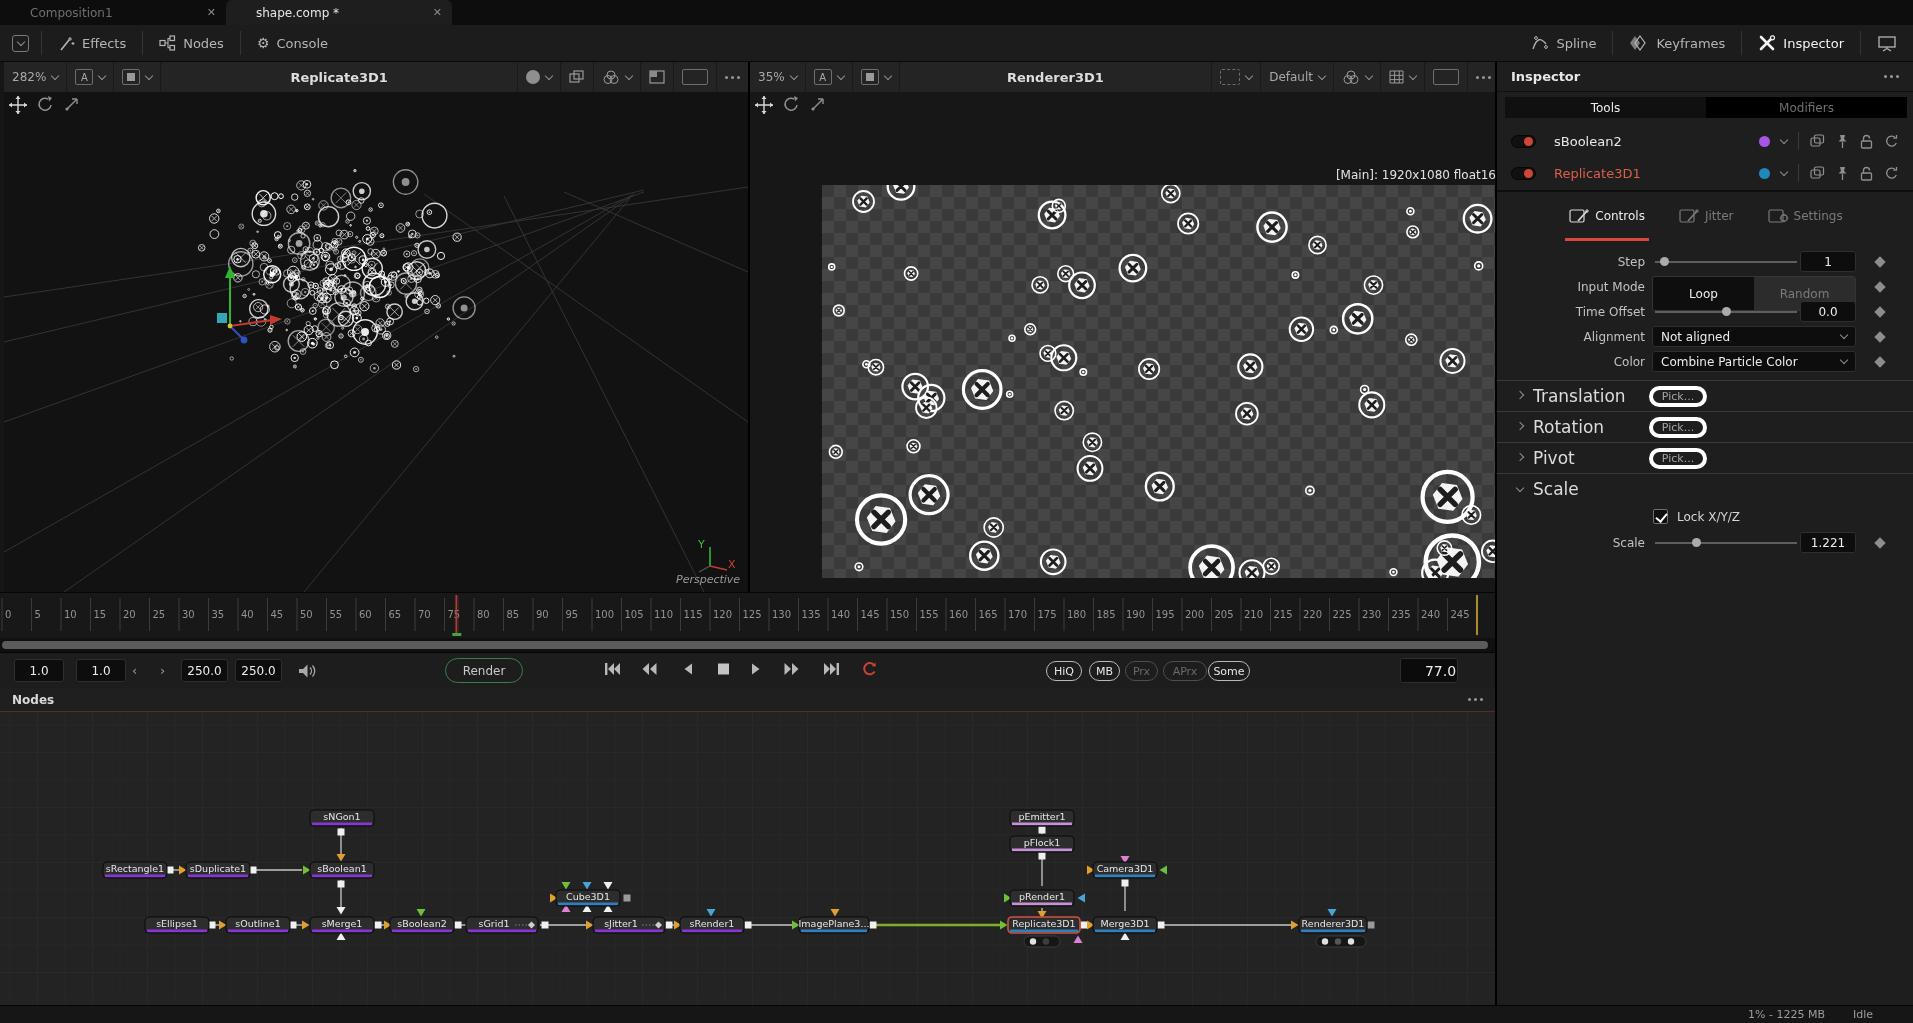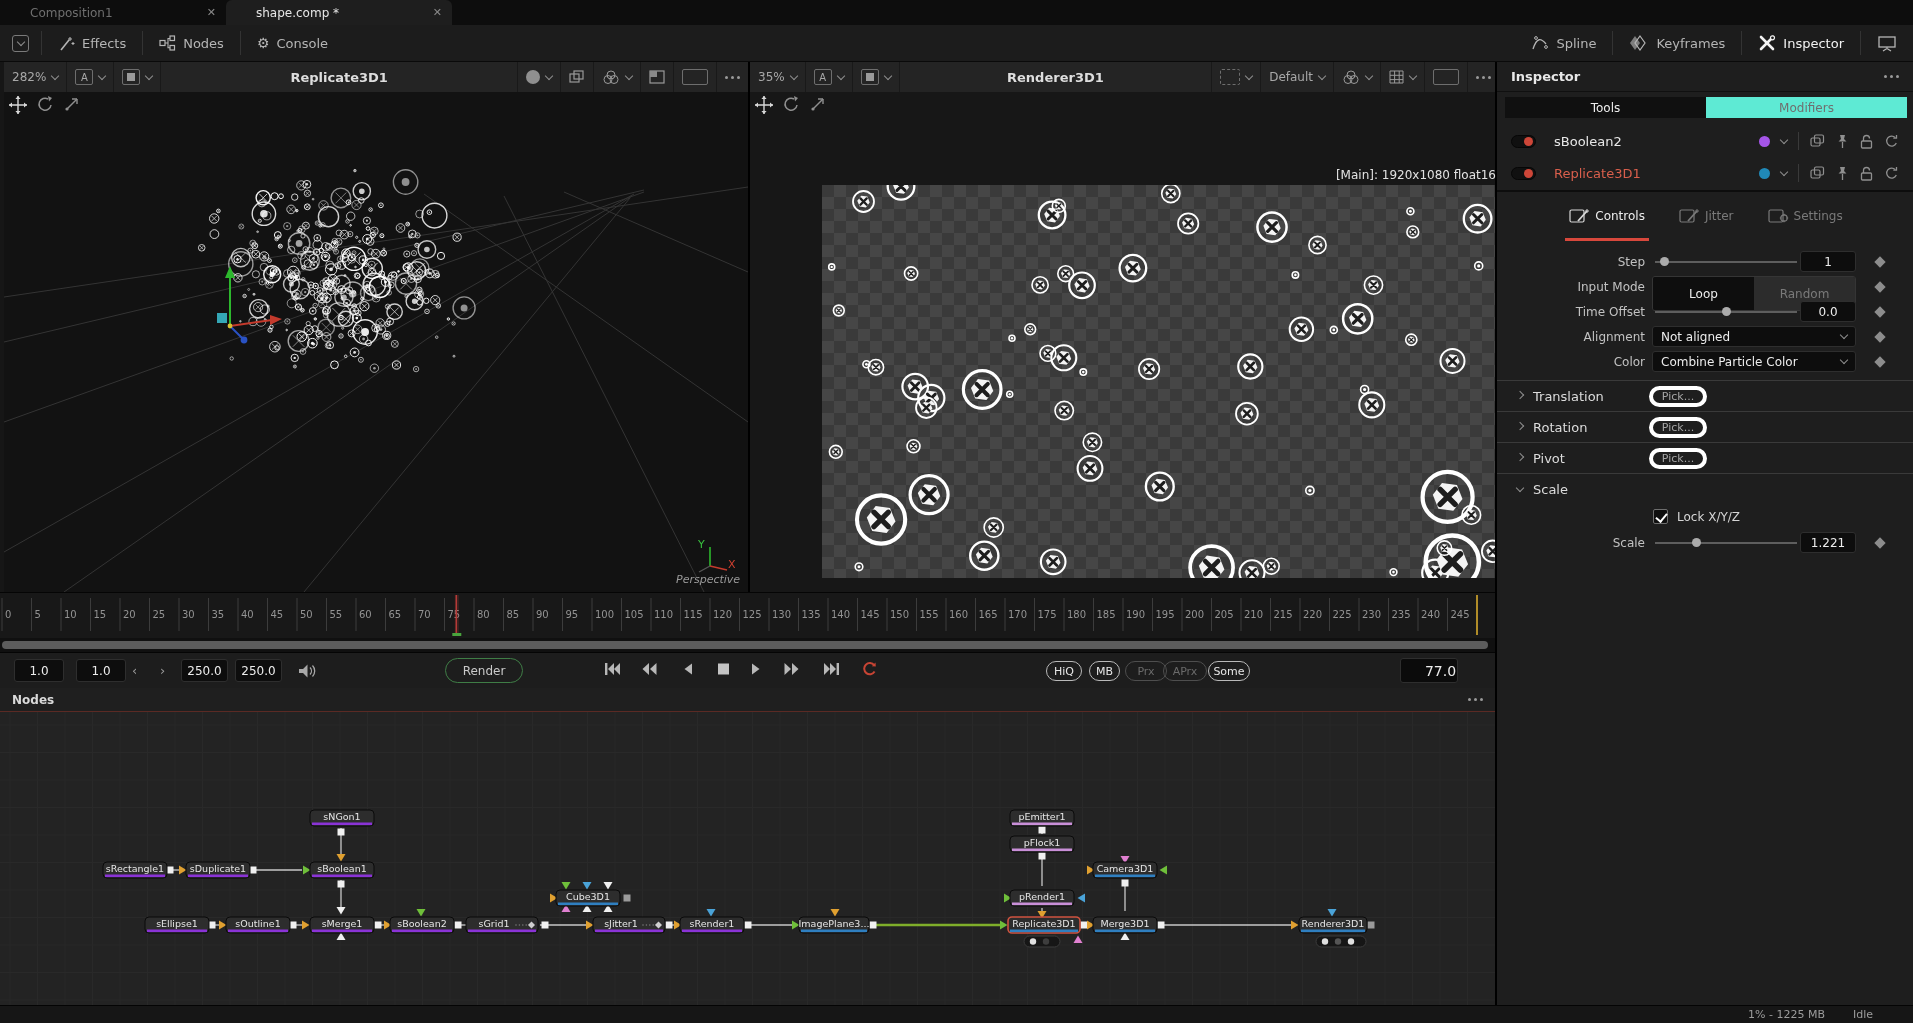--- a/index.html
+++ b/index.html
@@ -39,21 +39,21 @@
   .checker{position:absolute;left:72px;top:93px;width:674px;height:393px;
     background:conic-gradient(#464646 90deg,#3a3a3a 90deg 180deg,#464646 180deg 270deg,#3a3a3a 270deg);
     background-size:24px 24px;}
   .overlay-res{position:absolute;right:3px;top:76px;font-size:12px;color:#e2e2e2;z-index:4;}
   .persp-label{position:absolute;font-size:11px;color:#9a9a9a;}
   
   .inspector{position:absolute;left:1495px;top:62px;width:418px;height:943px;background:#1e1e1e;border-left:2px solid #000;}
   .insp-header{position:absolute;left:0;top:0;right:0;height:30px;display:flex;align-items:center;justify-content:space-between;padding:0 14px;background:#1e1e1e;border-bottom:1px solid #101010;}
   .insp-title{font-size:13px;font-weight:600;color:#e8e8e8;}
   .insp-tabs{position:absolute;left:8px;top:35px;width:402px;height:21px;display:flex;}
-  .itab{flex:1;display:flex;align-items:center;justify-content:center;font-size:12px;background:#5eead4;color:#6f6f6f;}
+  .itab{flex:1;display:flex;align-items:center;justify-content:center;font-size:12px;background:#000000;color:#6f6f6f;}
   .itab.sel{background:#101010;color:#ededed;}
   .noderow{position:absolute;left:0;right:0;height:30px;display:flex;align-items:center;padding:0 14px;}
   .togglepill{width:25px;height:13px;border-radius:7px;background:#101010;border:1px solid #060606;position:relative;margin-right:18px;}
   .togglepill i{position:absolute;right:2px;top:1.5px;width:9px;height:9px;border-radius:50%;background:#cd4638;}
   .nodename{font-size:13px;}
   .noderow .right{margin-left:auto;display:flex;align-items:center;gap:11px;}
   .colordot{width:11px;height:11px;border-radius:50%;}
   .idiv{width:1px;height:18px;background:#3a3a3a;}
   .ctl-tabs{position:absolute;left:0;top:133px;width:418px;height:46px;display:flex;justify-content:center;gap:26px;}
   .ctab{display:flex;flex-direction:row;align-items:center;gap:4px;font-size:12px;color:#7a7a7a;position:relative;padding:2px 4px 6px;}
@@ -67,21 +67,21 @@
   .pbox{position:absolute;left:303px;top:2px;width:56px;height:21px;background:#0d0d0d;border:1px solid #2e2e2e;border-radius:3px;color:#ececec;font-size:12px;display:flex;align-items:center;justify-content:center;}
   .pdiamond{position:absolute;left:379px;top:9px;width:8px;height:8px;background:#8d8d8d;transform:rotate(45deg);}
   .pseg{position:absolute;left:155px;top:2px;width:204px;height:35px;display:flex;border:1px solid #353535;border-radius:3px;overflow:hidden;}
   .pseg div{flex:1;display:flex;align-items:center;justify-content:center;font-size:12px;}
   .pseg .on{background:#0e0e0e;color:#ececec;}
   .pseg .off{background:#2c2c2c;color:#7a7a7a;}
   .pdrop{position:absolute;left:155px;top:2px;width:204px;height:21px;background:#0d0d0d;border:1px solid #2e2e2e;border-radius:3px;color:#ececec;font-size:12px;display:flex;align-items:center;padding:0 8px;justify-content:space-between;}
   .sections{position:absolute;left:0;top:318px;width:418px;}
   .secrow{position:relative;height:31px;border-top:1px solid #3a3a3a;display:flex;align-items:center;}
   .secrow .schev{margin-left:20px;margin-right:10px;}
-  .seclabel{font-size:13px;color:#dcdcdc;}
+  .seclabel{font-size:17px;color:#dcdcdc;}
   .pick{position:absolute;left:152px;top:5px;width:58px;height:21px;border:4px solid #ffffff;border-radius:11px;color:#a5a5a5;font-size:11px;display:flex;align-items:center;justify-content:center;}
   .lockrow{position:relative;height:26px;}
   .cbox{position:absolute;left:156px;top:5px;width:15px;height:15px;background:#0f0f0f;border:1px solid #6e6e6e;border-radius:2px;}
   .cbox::after{content:"";position:absolute;left:4px;top:1px;width:5px;height:9px;border-right:2px solid #fff;border-bottom:2px solid #fff;transform:rotate(40deg);}
   .cblabel{position:absolute;left:180px;top:0;height:25px;display:flex;align-items:center;font-size:12px;color:#d6d6d6;}
   
   .ruler{position:absolute;left:0;top:592px;width:1495px;height:46px;background:#181818;border-top:1px solid #050505;}
   .scrollstrip{position:absolute;left:0;top:638px;width:1495px;height:14px;background:#101010;}
   .hbar{position:absolute;left:2px;top:3px;width:1486px;height:8px;border-radius:4px;background:#5c5c5c;}
   .transport{position:absolute;left:0;top:652px;width:1495px;height:36px;background:#1d1d1d;border-top:1px solid #050505;}
@@ -1421,21 +1421,21 @@
           <path d="M1.5 1 L8 7 l-6.5 6 Z" fill="#b8b8b8"></path>
           <path d="M9 1 L15.5 7 L9 13 Z" fill="#b8b8b8"></path>
         </svg><svg class="pbtn" style="left:823px;" width="17" height="14" viewBox="0 0 17 14">
           <path d="M1 1 L7 7 l-6 6 Z" fill="#b8b8b8"></path>
           <path d="M7 1 L13 7 l-6 6 Z" fill="#b8b8b8"></path>
           <rect x="13.6" y="1" width="2.4" height="12" fill="#b8b8b8"></rect>
         </svg><svg class="pbtn" style="left:862px;" width="17" height="14" viewBox="0 0 17 14">
           <path d="M12.6 9.6 a5.6 5.6 0 1 1 -0.4 -6.4" fill="none" stroke="#c74434" stroke-width="2"></path>
           <path d="M13.5 0.5 l0.3 4 -4 -0.3 Z" fill="#c74434"></path>
         </svg></span>
-    <span id="quality"><div class="qpill on" style="left:1046px;width:36px;">HiQ</div><div class="qpill on" style="left:1089px;width:31px;">MB</div><div class="qpill " style="left:1125px;width:42px;">Prx</div><div class="qpill " style="left:1163px;width:44px;">APrx</div><div class="qpill on" style="left:1208px;width:42px;">Some</div></span>
+    <span id="quality"><div class="qpill on" style="left:1046px;width:36px;">HiQ</div><div class="qpill on" style="left:1089px;width:31px;">MB</div><div class="qpill " style="left:1125px;width:33px;">Prx</div><div class="qpill " style="left:1163px;width:44px;">APrx</div><div class="qpill on" style="left:1208px;width:42px;">Some</div></span>
     <div class="framebox">77.0</div>
   </div>
 
   <div class="nheader">
     <span class="t">Nodes</span>
     <span class="dots3">
         <i></i>
         <i></i>
         <i></i>
       </span>

